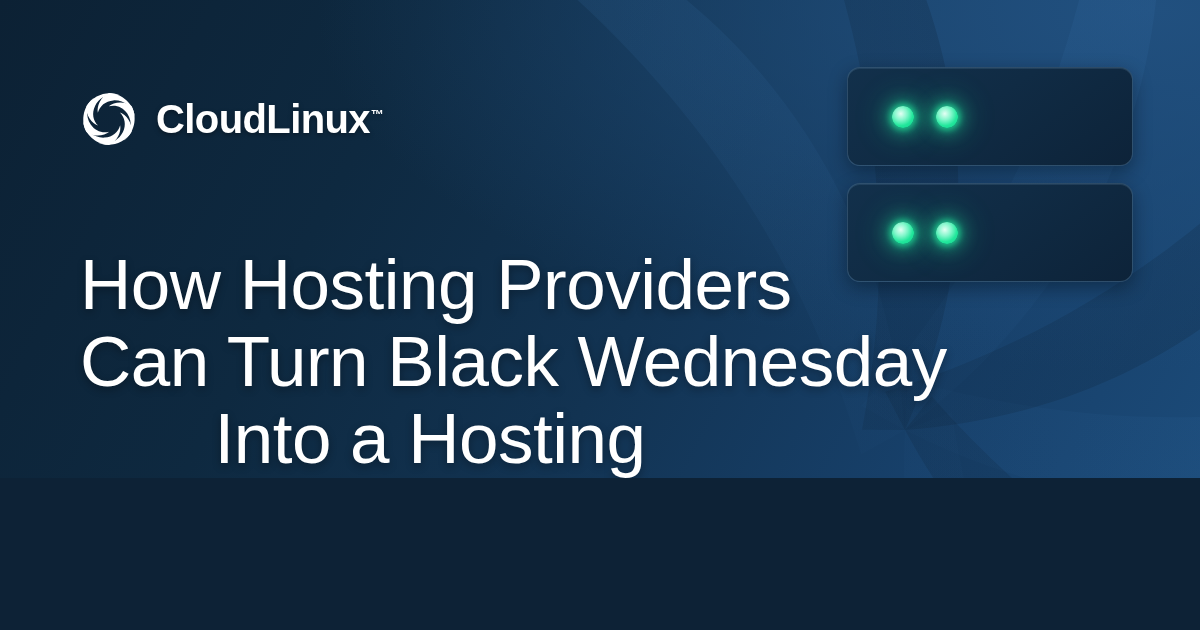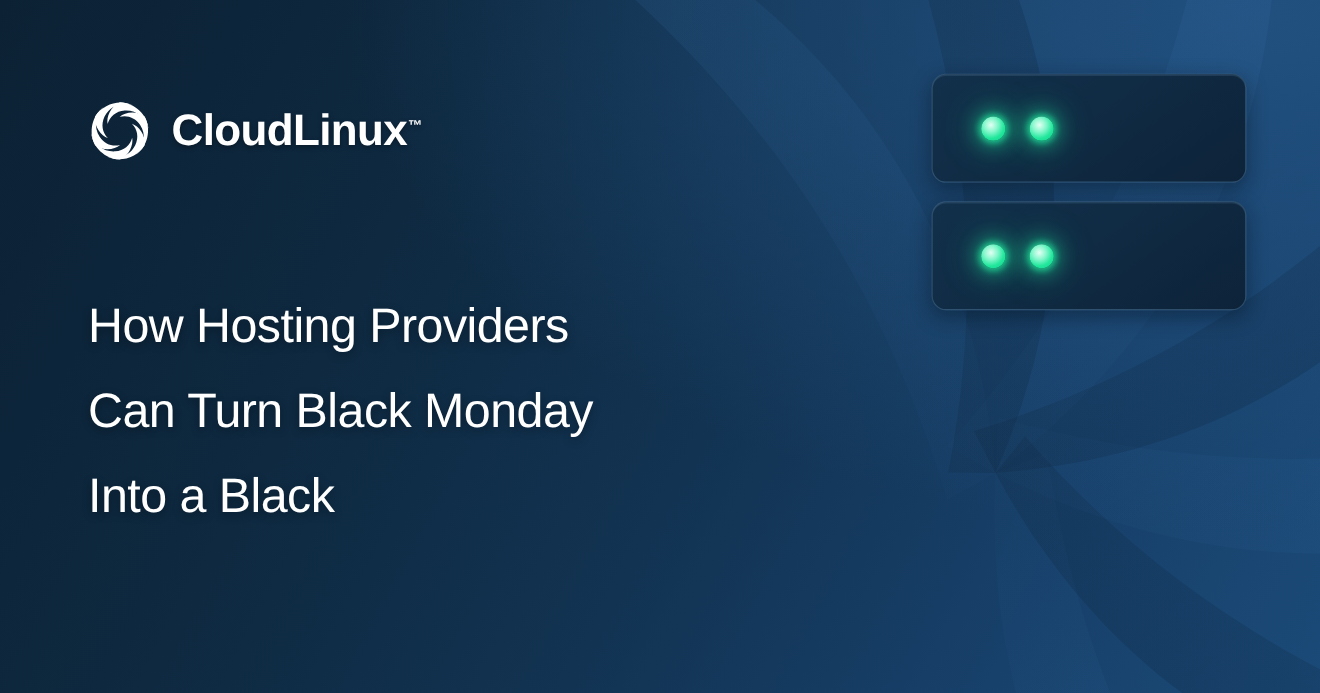--- a/index.html
+++ b/index.html
@@ -10,21 +10,21 @@
     height:630px;
     overflow:hidden;
     background:#0d2236;
     font-family:"Liberation Sans", sans-serif;
   }
 
   
   .canvas {
     position:relative;
     width:1200px;
-    height:630px;
+    height:478px;
     overflow:hidden;
     
     background:
       radial-gradient(120% 130% at 96% 2%, #21507f 0%, rgba(33,80,127,0) 58%),
       linear-gradient(118deg, #0c2134 0%, #0e2940 30%, #123352 55%, #17406a 80%, #1b4a78 100%);
   }
 
   
   .bg-swirl {
     position:absolute;
@@ -59,28 +59,29 @@
     font-weight:bold;
     vertical-align:super;
     letter-spacing:0;
     margin-left:1px;
   }
 
   
   .headline {
     position:absolute;
     left:80px;
-    top:258px;
+    top:246px;
     width:700px;
     color:#ffffff;
-    font-size:44px;
+    font-size:71px;
     font-weight:normal;
     line-height:77px;
     letter-spacing:-0.5px;
     text-shadow:0 3px 9px rgba(0,0,0,0.33);
+    text-align:center;
   }
   .headline .hl-line { display:block; white-space:nowrap; }
 
   
   .rack-stack {
     position:absolute;
     left:847px;
     top:67px;
     width:286px;
   }
@@ -183,22 +184,22 @@
       </g>
     </svg>
 
     <div class="wordmark">
       <span>CloudLinux</span><span class="tm">™</span>
     </div>
   </div>
 
   <h1 class="headline">
     <span class="hl-line">How Hosting Providers</span>
-    <span class="hl-line">Can Turn Black Monday</span>
-    <span class="hl-line">Into a Black</span>
+    <span class="hl-line">Can Turn Black Wednesday</span>
+    <span class="hl-line">Into a Hosting</span>
   </h1>
 
   <div class="rack-stack">
 
     <div class="rack-unit">
       <div class="led-group">
         <span class="led"></span>
         <span class="led"></span>
       </div>
     </div>

